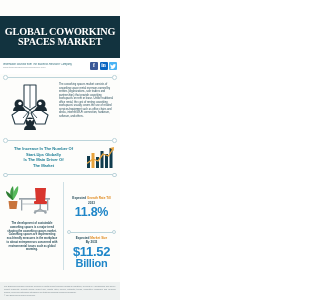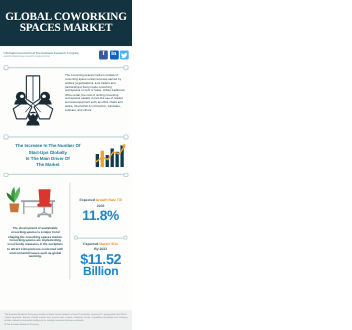--- a/index.html
+++ b/index.html
@@ -8,21 +8,21 @@
     background:#ffffff;
     font-family:"Liberation Sans",sans-serif;
     -webkit-font-smoothing:antialiased;
   }
   .page{position:relative;width:120px;height:300px;background:#fdfdfb;overflow:hidden;}
 
   
   .header{
     position:relative;width:120px;height:42px;
     background:#12333f;
-    display:flex;align-items:center;justify-content:center;
+    display:flex;align-items:center;justify-content:center;margin-top:16px;
   }
   .header-title{
     color:#ffffff;
     font-family:"Liberation Serif",serif;
     font-weight:bold;
     font-size:10.2px;
     line-height:10.5px;
     letter-spacing:-0.2px;
     text-align:center;
     text-transform:uppercase;

